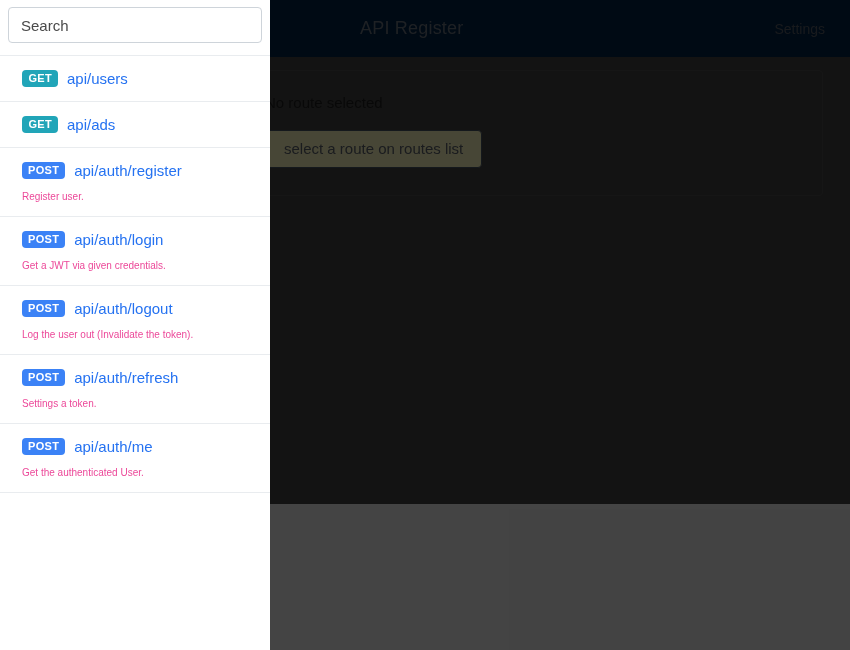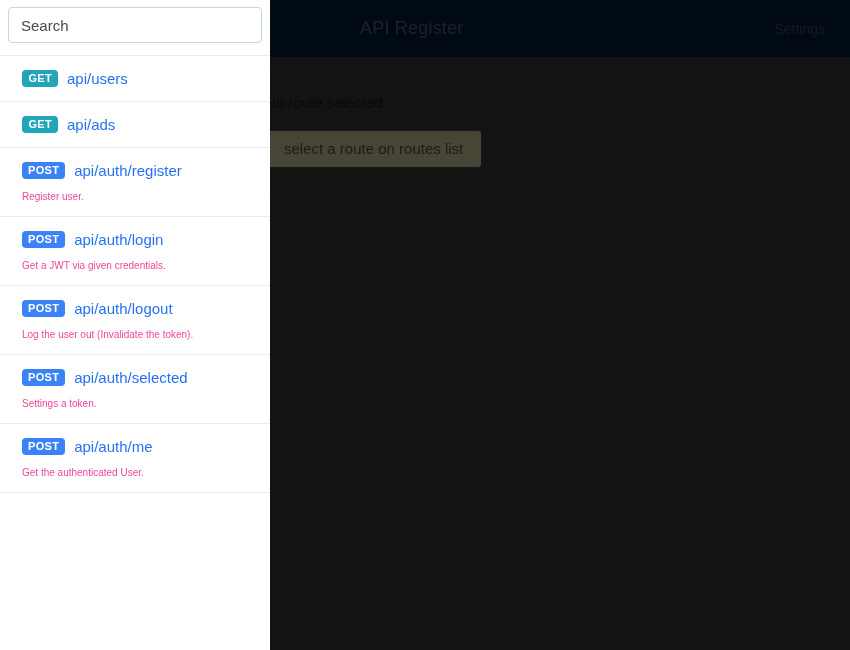--- a/index.html
+++ b/index.html
@@ -46,21 +46,21 @@
     margin-right: 25px;
     font-size: 14px;
     color: #585f68;
     text-decoration: none;
     white-space: nowrap;
   }
 
   .content-area {
     position: absolute;
     left: 0; top: 57px;
-    width: 850px; height: 593px;
+    width: 850px; height: 447px;
     background: #454545;
   }
 
   .route-card {
     position: absolute;
     left: 120px;
     top: 13px;
     width: 703px;
     height: 126px;
     border: 1px solid #515151;
@@ -228,21 +228,21 @@
         <li class="route-item">
           <div class="route-head">
             <span class="method post">POST</span>
             <span class="route-path">api/auth/logout</span>
           </div>
           <div class="route-desc">Log the user out (Invalidate the token).</div>
         </li>
         <li class="route-item">
           <div class="route-head">
             <span class="method post">POST</span>
-            <span class="route-path">api/auth/selected</span>
+            <span class="route-path">api/auth/refresh</span>
           </div>
           <div class="route-desc">Settings a token.</div>
         </li>
         <li class="route-item">
           <div class="route-head">
             <span class="method post">POST</span>
             <span class="route-path">api/auth/me</span>
           </div>
           <div class="route-desc">Get the authenticated User.</div>
         </li>

